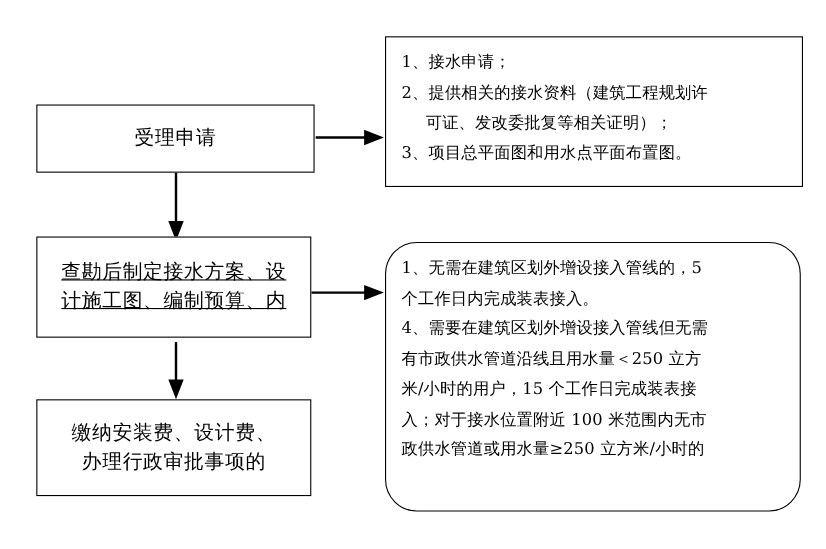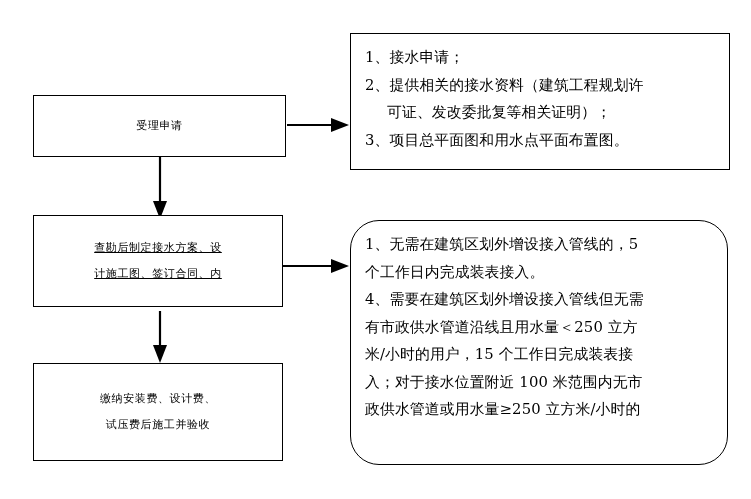--- a/index.html
+++ b/index.html
@@ -28,21 +28,21 @@
     height: 100%;
     display: flex;
     flex-direction: column;
     justify-content: center;
   }
   .center-box .box-inner {
     align-items: center;
     text-align: center;
   }
   .proc-line {
-    font-size: 11px;
+    font-size: 18px;
     line-height: 26px;
     letter-spacing: 0.6px;
     white-space: nowrap;
   }
   .note-box .box-inner {
     justify-content: flex-start;
     align-items: flex-start;
     padding: 9px 12px 0 14px;
   }
   .note-line {
@@ -104,28 +104,28 @@
 
   <div class="box center-box" style="left:33px; top:95px; width:253px; height:62px;">
     <div class="box-inner">
       <div class="proc-line">受理申请</div>
     </div>
   </div>
 
   <div class="box center-box" style="left:33px; top:215px; width:250px; height:92px;text-decoration:underline;">
     <div class="box-inner">
       <div class="proc-line">查勘后制定接水方案、设</div>
-      <div class="proc-line">计施工图、签订合同、内</div>
+      <div class="proc-line">计施工图、编制预算、内</div>
     </div>
   </div>
 
-  <div class="box center-box" style="left:33px; top:363px; width:250px; height:98px;">
+  <div class="box center-box" style="left:33px; top:363px; width:250px; height:88px;">
     <div class="box-inner">
       <div class="proc-line">缴纳安装费、设计费、</div>
-      <div class="proc-line">试压费后施工并验收</div>
+      <div class="proc-line">办理行政审批事项的</div>
     </div>
   </div>
 
   <div class="box note-box" style="left:350px; top:33px; width:380px; height:137px;">
     <div class="box-inner">
       <div class="note-line">1、接水申请；</div>
       <div class="note-line">2、提供相关的接水资料（建筑工程规划许</div>
       <div class="note-line indent">可证、发改委批复等相关证明）；</div>
       <div class="note-line">3、项目总平面图和用水点平面布置图。</div>
     </div>

